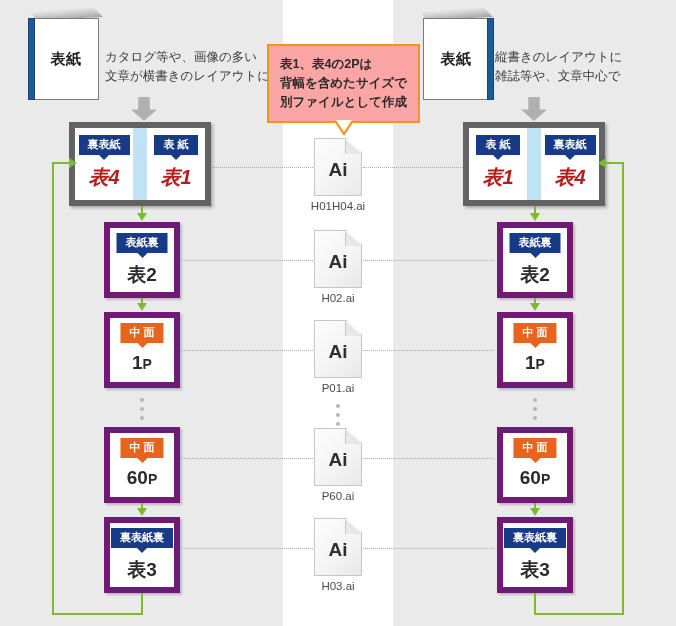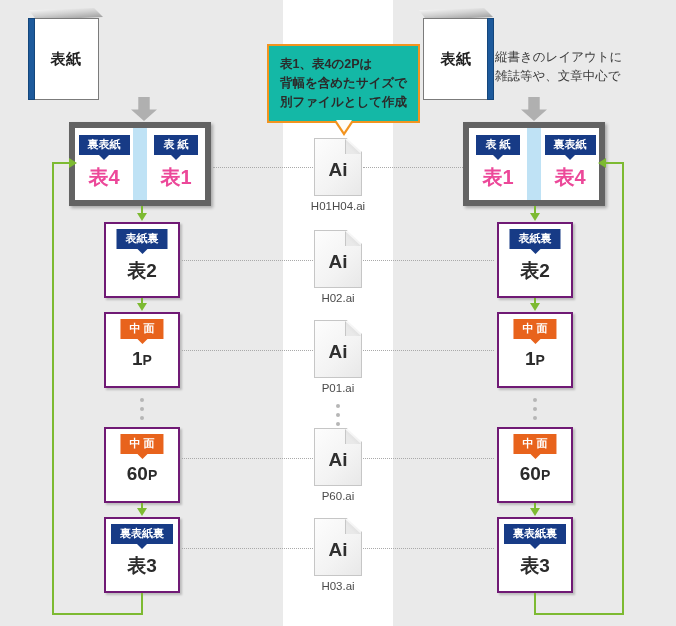--- a/index.html
+++ b/index.html
@@ -72,21 +72,21 @@
   .spread .inner { position: relative; width: 100%; height: 100%; background:#fff; display:flex; }
   .spread .half {
     position: relative; flex: 1 1 0; display: flex;
     align-items: flex-start; justify-content: center;
   }
   .spread .gutter {
     width: 14px; flex: 0 0 14px; background: #bfe2f5;
   }
   .spread .pgnum {
     position: absolute; top: 36px; left: 0; width: 100%;
-    text-align: center; font-size: 20px; font-weight: 700; color: #ec4899;
+    text-align: center; font-size: 20px; font-weight: 700; color: #b91c1c; font-style: italic;
   }
 
   
   .tag {
     position: relative; display: inline-block;
     padding: 3px 9px 3px 9px;
     font-size: 11px; font-weight: 700; color: #ffffff;
     line-height: 1.25; white-space: nowrap; text-align:center;
   }
   .tag::after {
@@ -99,21 +99,21 @@
   .tag.navy  { background: #173b86; color:#fff; }
   .tag.navy::after  { border-top-color: #173b86; }
   .tag.orange{ background: #e8631c; color:#fff; }
   .tag.orange::after{ border-top-color: #e8631c; }
 
   .spread .tagwrap { margin-top: 6px; }
 
   
   .page-card {
     position: absolute; width: 76px; height: 76px;
-    background: #ffffff; border: 2px solid #701a75;
+    background: #ffffff; border: 6px solid #701a75;
     box-shadow: 1.5px 1.5px 2px rgba(0,0,0,.20);
   }
   .page-card .tagwrap {
     position: absolute; left: 50%; transform: translateX(-50%); top: 4px;
   }
   .page-card .pgnum {
     position: absolute; left: 0; top: 34px; width: 100%;
     text-align: center; font-size: 19px; font-weight: 700; color: #2b2b2b;
   }
   .page-card .pgnum .unit { font-size: 14px; }
@@ -148,21 +148,21 @@
   
   .vdots {
     position: absolute; width: 4px;
     display: flex; flex-direction: column; align-items: center; gap: 5px;
   }
   .vdots i { display:block; width:4px; height:4px; border-radius:50%; background:#b6b6b6; }
 
   
   .callout {
     position: absolute;
-    background: #14b8a6; border: 2px solid #f2941f;
+    background: #fca5a5; border: 2px solid #f2941f;
     padding: 9px 11px 10px 11px;
     font-size: 12.5px; font-weight: 700; color: #2b2b2b;
     line-height: 1.5; white-space: nowrap;
   }
   .callout .tail, .callout .tail-in {
     position: absolute; left: 50%; width: 0; height: 0;
   }
   .callout .tail {
     bottom: -15px; transform: translateX(-50%);
     border-left: 10px solid transparent;
@@ -211,20 +211,24 @@
   <div class="panel-center"></div>
   <div class="panel-grey panel-right"></div>
 
   <div class="book left-bind" style="left:27px; top:8px;">
     <div class="top-edge"></div>
     <div class="pages"></div>
     <div class="spine"></div>
     <div class="bk-label">表紙</div>
   </div>
 
+  <div class="head-desc" style="left:105px; top:48px;">
+    <div>カタログ等や、画像の多い</div>
+    <div>文章が横書きのレイアウトに</div>
+  </div>
 
   <div class="grey-arrow" style="left:131px; top:97px;"></div>
 
   <div class="spread" style="left:69px; top:122px; width:142px; height:84px;">
     <div class="inner">
       <div class="half">
         <div class="tagwrap"><span class="tag navy">裏表紙</span></div>
         <div class="pgnum">表4</div>
       </div>
       <div class="gutter"></div>

